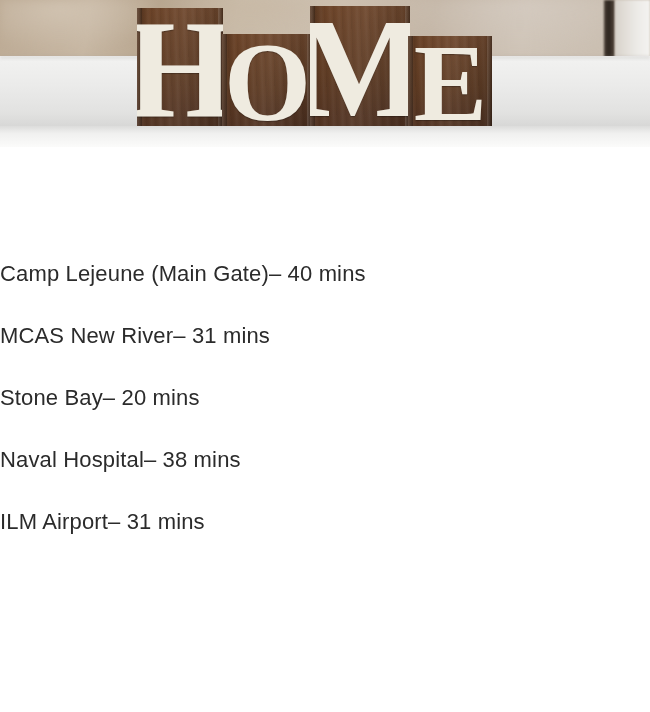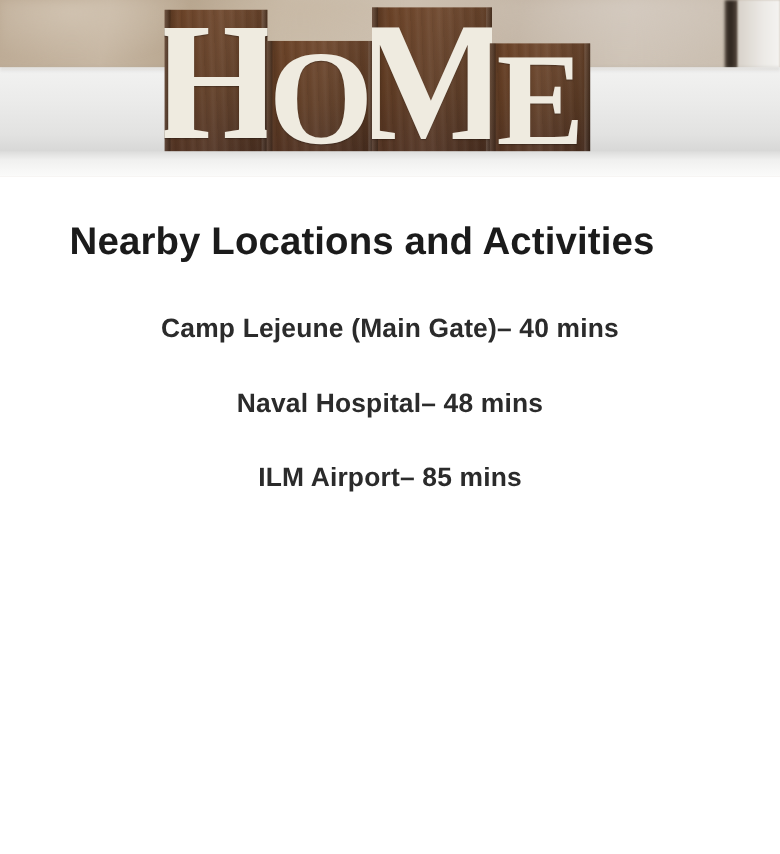--- a/index.html
+++ b/index.html
@@ -170,23 +170,22 @@
     position:absolute;
     left:0;
     top:262px;
     margin-top:-147px;
     width:650px;
     list-style:none;
   }
   .location-item {
     height:62px;
     line-height:24px;
-    text-align:center;
     font-size:22px;
-    font-weight:700;
+    font-weight:400;
     color:#2b2b2b;
     letter-spacing:.15px;
     white-space:nowrap;
   }
 </style>
 </head>
 <body>
 
 <div class="page">
 
@@ -226,22 +225,23 @@
       <div class="edge" style="left:0"></div>
       <div class="edge" style="right:0"></div>
       <div class="glyph">E</div>
     </div>
 
     <div class="hero-shelf-front"></div>
   </div>
 
   <div class="content">
 
-    <h2 class="section-title">Nearby Locations and Activities</h2>
 
     <ul class="locations-list">
       <li class="location-item">Camp Lejeune (Main Gate)– 40 mins</li>
-      <li class="location-item">Naval Hospital– 48 mins</li>
-      <li class="location-item">ILM Airport– 85 mins</li>
+      <li class="location-item">MCAS New River– 31 mins</li>
+      <li class="location-item">Stone Bay– 20 mins</li>
+      <li class="location-item">Naval Hospital– 38 mins</li>
+      <li class="location-item">ILM Airport– 31 mins</li>
     </ul>
 
   </div>
 </div>
 
 </body></html>

